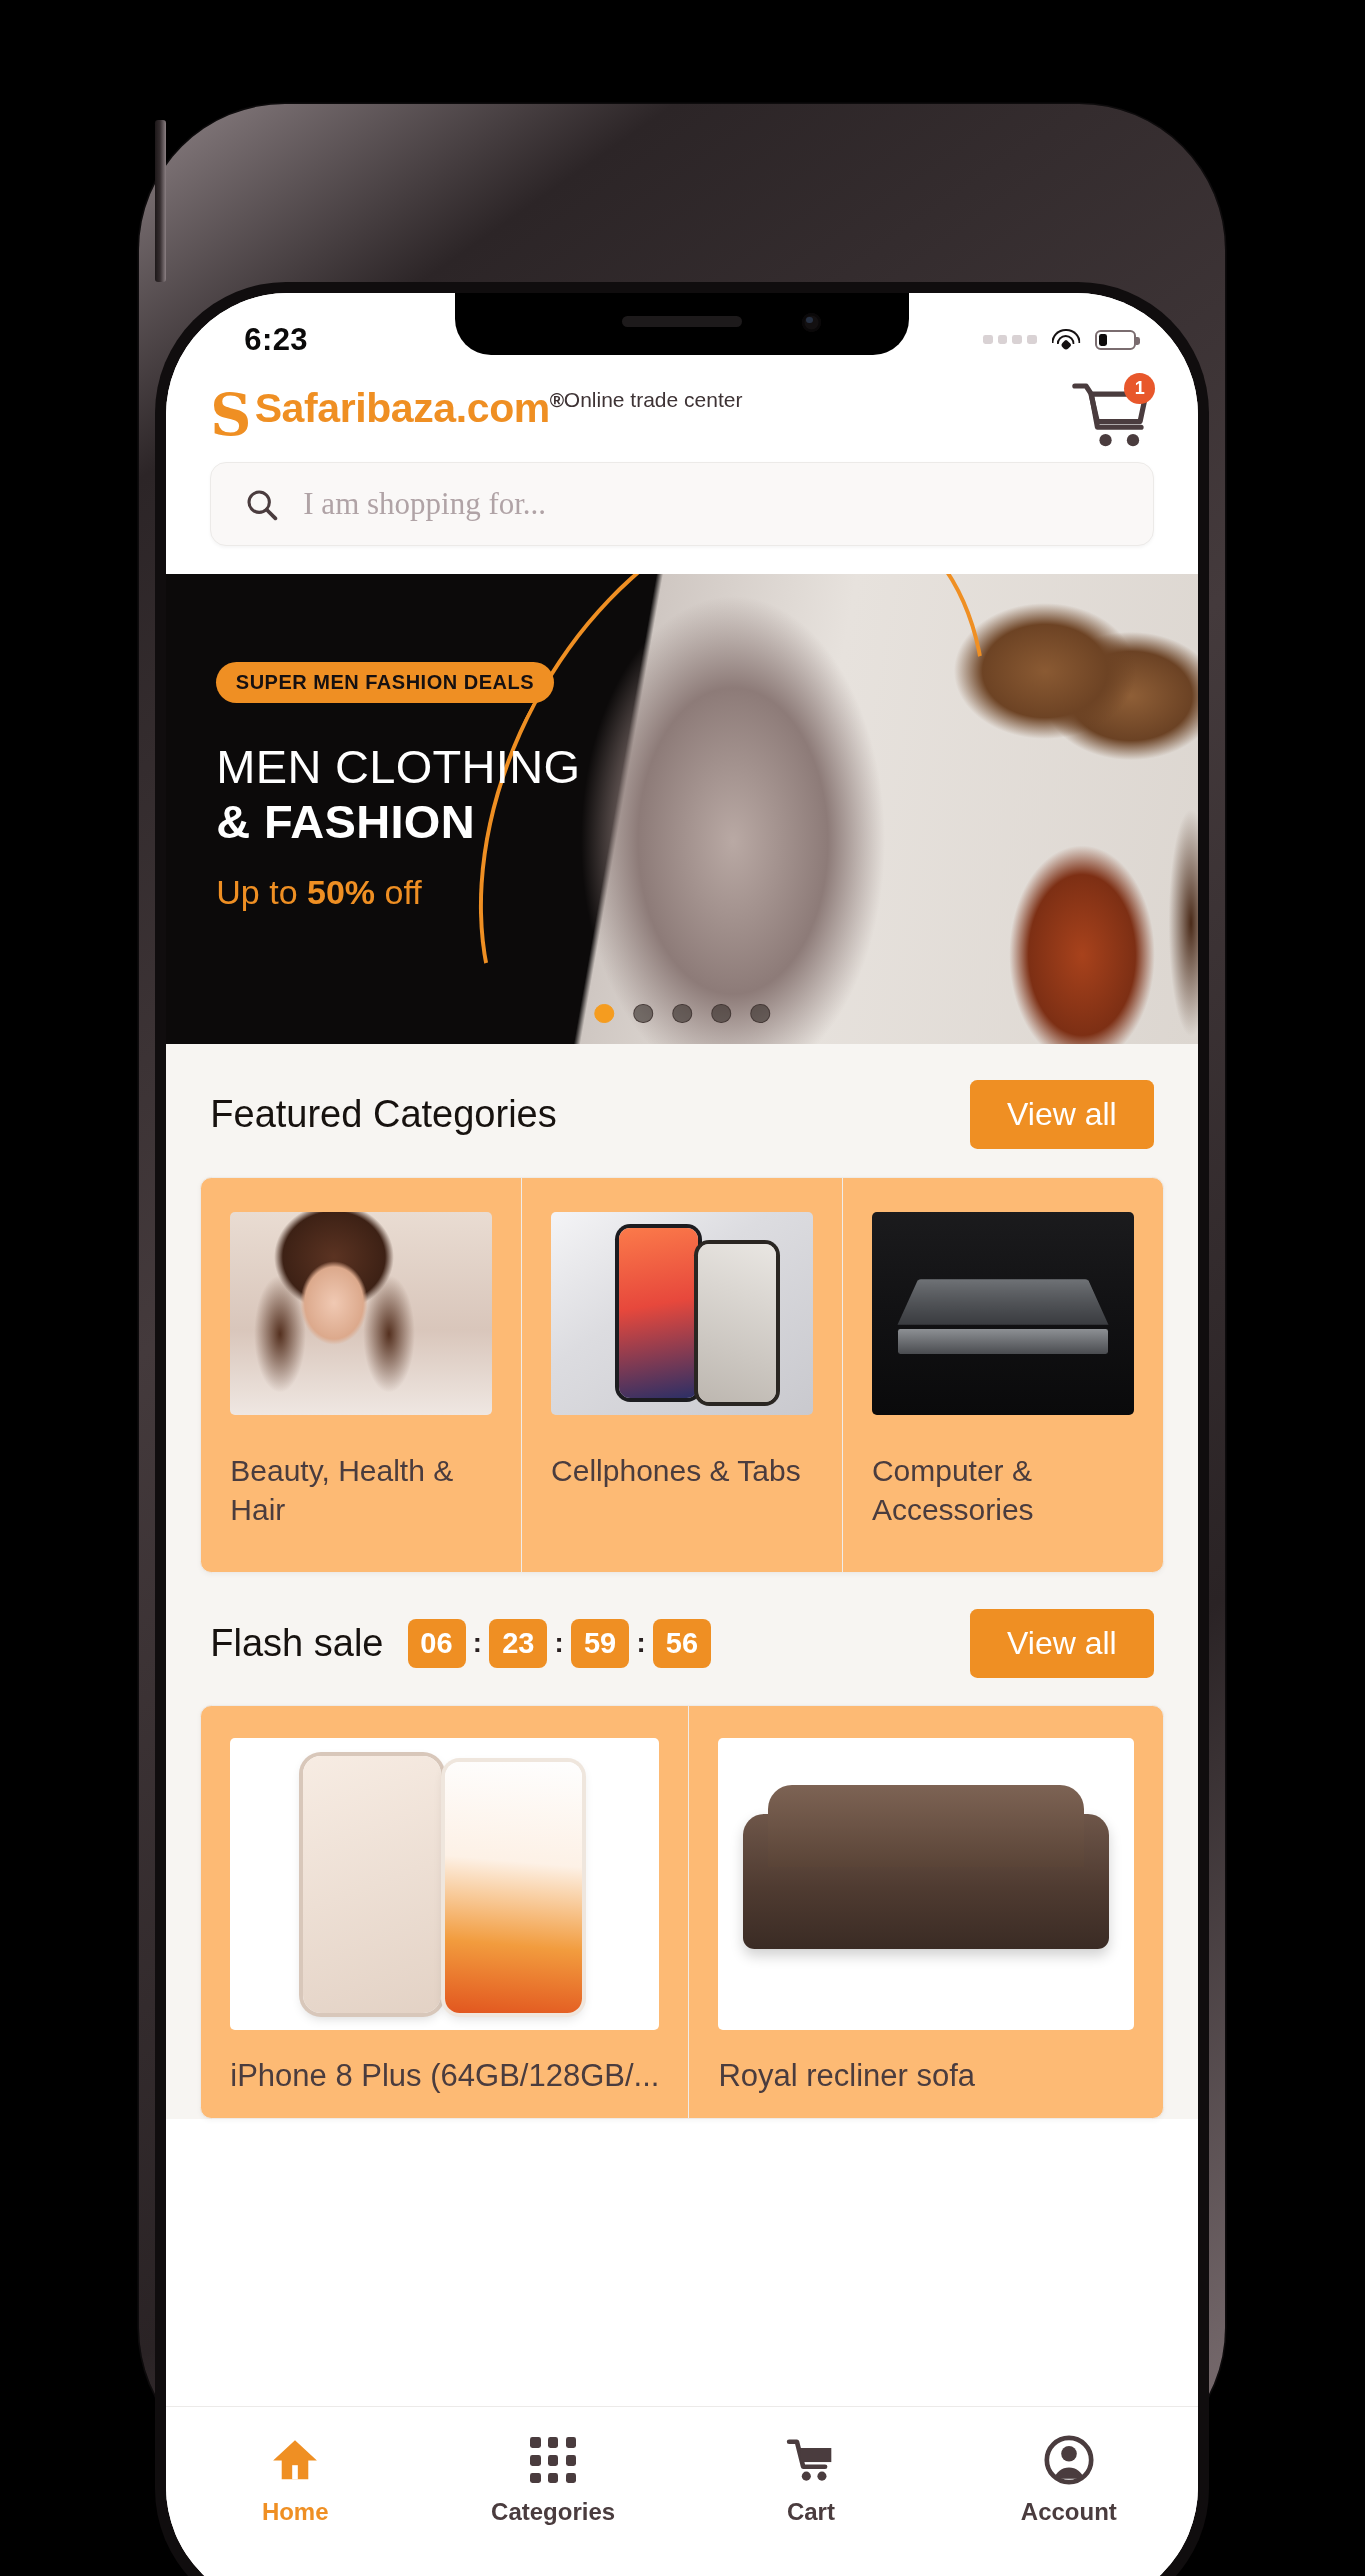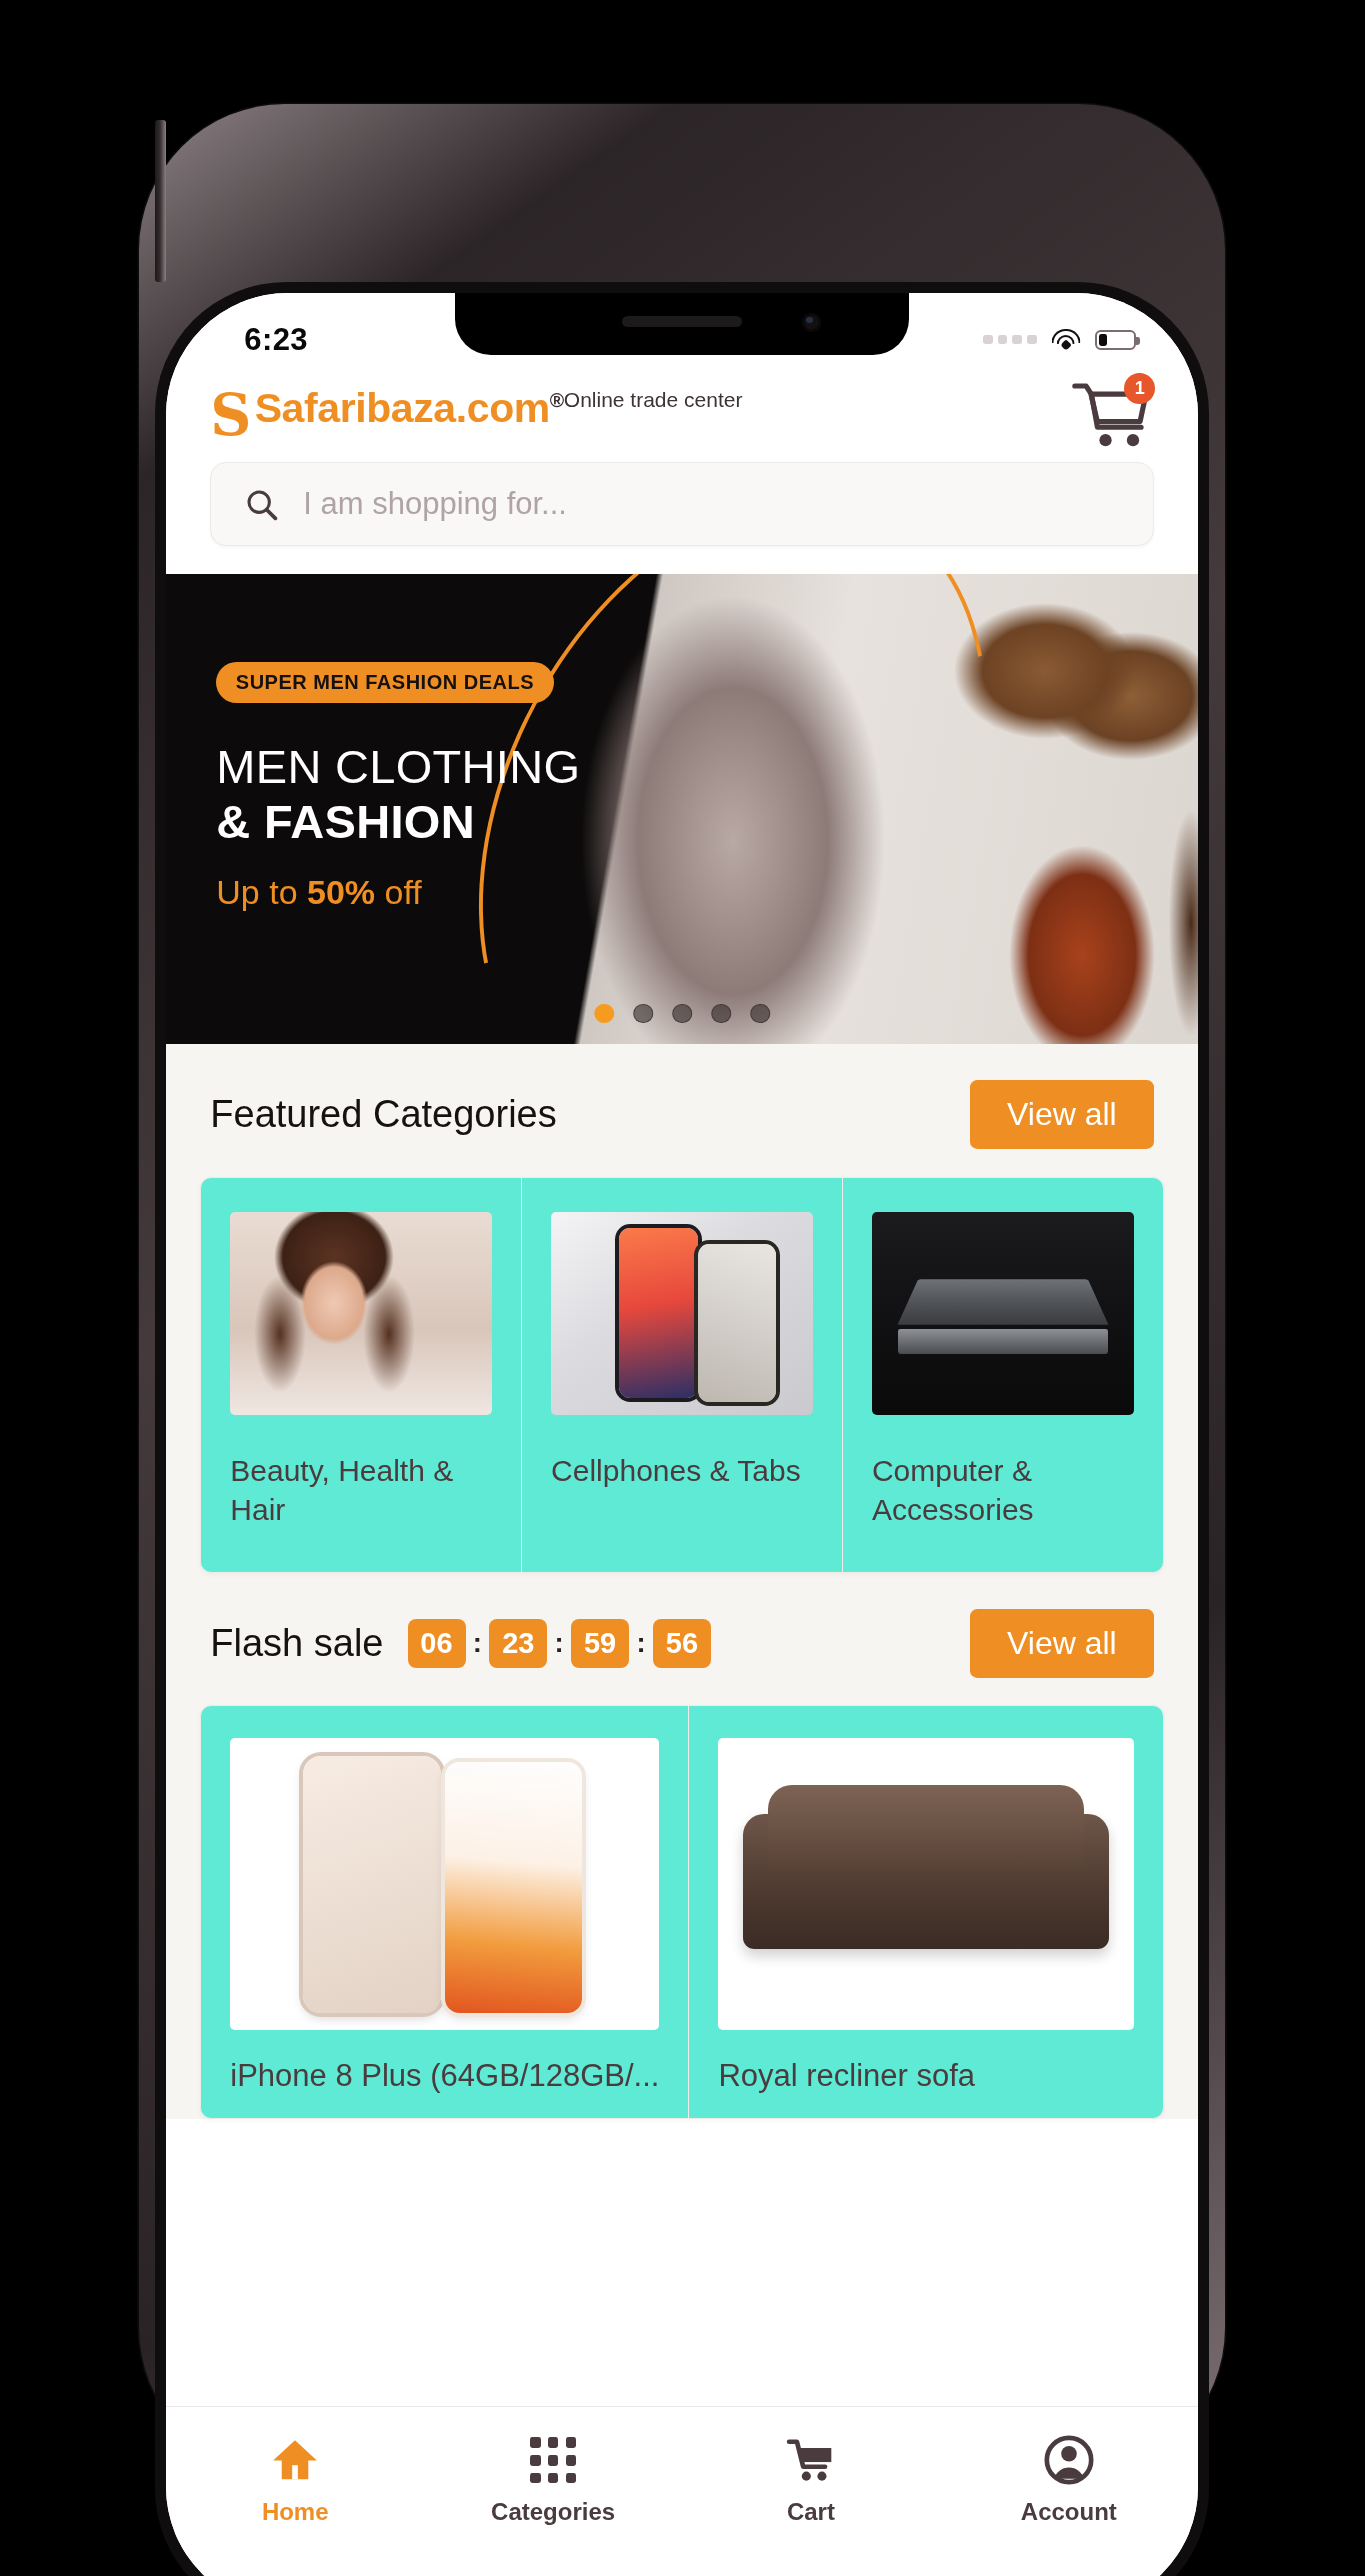--- a/index.html
+++ b/index.html
@@ -93,21 +93,21 @@
   .cart-btn{ position:relative; width:84px; height:75px; }
   .cart-badge{ position:absolute; right:-1.6px; top:-3.2px; width:31px; height:31px;
                border-radius:50%; background:#e8572b; color:#fff; font-size:18px;
                font-weight:700; display:flex; align-items:center; justify-content:center; z-index:2; }
 
   
   .search-zone{ background:#fff; padding:11.3px 44px 27.6px 44px; }
   .search-box{ height:84px; background:#faf8f7; border:1.2px solid #eceae8;
                border-radius:16px; display:flex; align-items:center; gap:23px;
                padding:0 32px; box-shadow:0 1.6px 3.2px rgba(0,0,0,0.04); }
-  .search-ph{ font-size:31px; color:#b0a3a6; }
+  .search-ph{ font-size:31px; color:#b0a3a6;font-family:Liberation Serif, serif; }
 
   
   .banner{ position:relative; height:470px; overflow:hidden; background:#0c0a0a; }
   .banner-photo{ position:absolute; inset:0;
      background:
        radial-gradient(ellipse 130px 97px at 879px 97px, #8a5a33 0%, #6d4324 48%, rgba(0,0,0,0) 70%),
        radial-gradient(ellipse 122px 89px at 965px 122px, #8f5f37 0%, #6b4224 50%, rgba(0,0,0,0) 72%),
        radial-gradient(ellipse 97px 146px at 916px 381px, #a8421c 0%, #7d2f14 55%, rgba(0,0,0,0) 75%),
        radial-gradient(ellipse 32px 162px at 1025px 349px, #4a2a18 0%, rgba(0,0,0,0) 70%),
        radial-gradient(ellipse 89px 211px at 1131px 243px, #9b9791 0%, #6e6a66 55%, rgba(0,0,0,0) 78%),
@@ -138,21 +138,21 @@
              padding:36px 44px 27.6px 44px; }
   .sec-title{ font-size:38px; font-weight:400; color:#17120f; }
   .flash-head-left{ display:flex; align-items:center; gap:24px; }
   .view-all{ background:#ef8f23; color:#fff; font-size:32px; border:none;
              border-radius:7.3px; padding:16px 37px; }
   .timer{ display:flex; align-items:center; gap:7.3px; }
   .timer b{ background:#ef8f23; color:#fff; font-size:29px; font-weight:700;
             border-radius:8px; padding:8px 12px; min-width:58px; text-align:center; }
   .timer span{ color:#2a2122; font-size:27.6px; font-weight:700; }
 
-  .card{ background:#5eead4; border:0.8px solid #eeebe8; border-radius:11.3px;
+  .card{ background:#fdba74; border:0.8px solid #eeebe8; border-radius:11.3px;
          margin:0 34px; box-shadow:0 1.6px 4.9px rgba(0,0,0,0.04); }
   .cats{ display:flex; }
   .cat{ flex:1; padding:34px 29px 42px 29px; position:relative; }
   .cat + .cat{ border-left:0.8px solid #efecea; }
   .cat-img{ height:203px; border-radius:4.9px; margin-bottom:36px; }
   .cat-label{ font-size:30px; color:#4a3c3e; line-height:1.32; }
 
   .thumb-beauty{ background:
       radial-gradient(ellipse 47px 58px at 104px 91px, #f0c9b3 0%, #dca98c 62%, rgba(0,0,0,0) 72%),
       radial-gradient(ellipse 73px 65px at 104px 45px, #5b3322 0%, #3d2115 70%, rgba(0,0,0,0) 82%),

